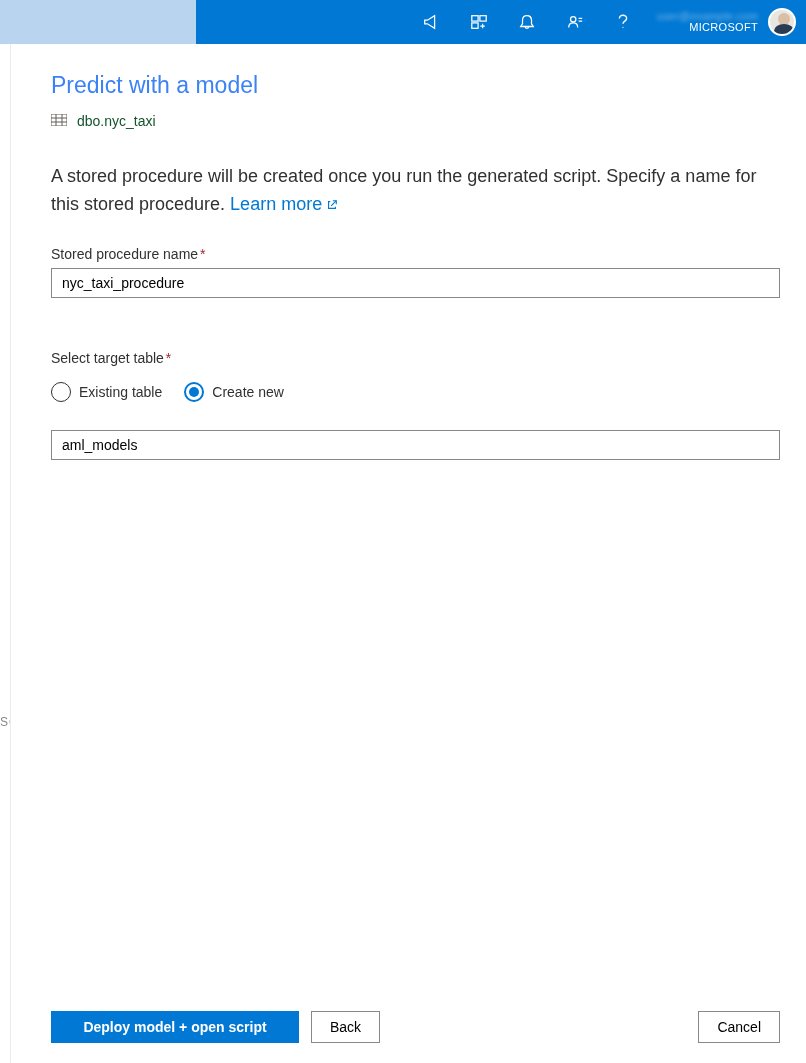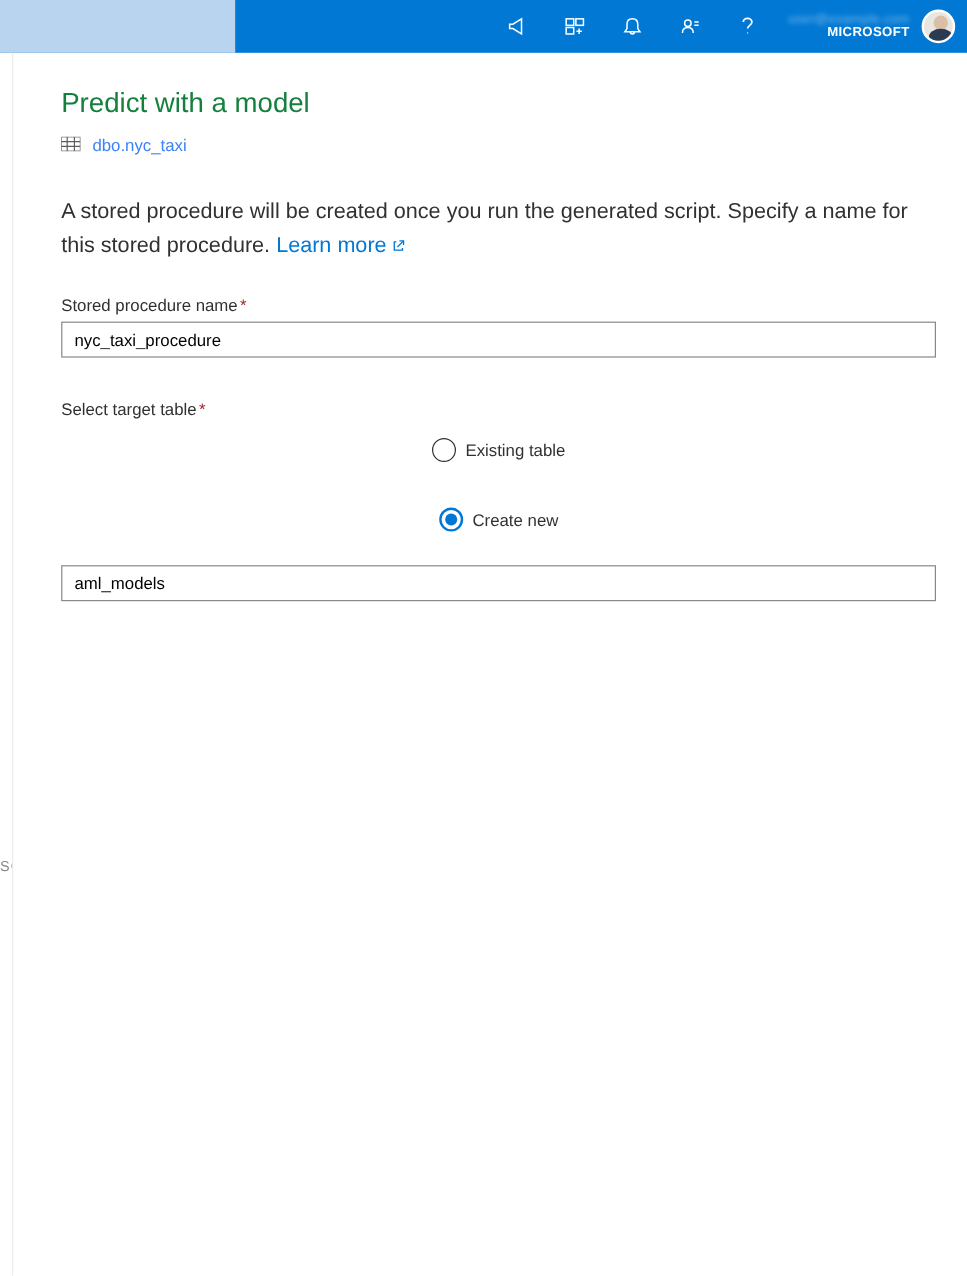--- a/index.html
+++ b/index.html
@@ -42,21 +42,21 @@
       line-height: 1.0;
     }
     .user-email {
       font-size: 11px; color: rgba(255,255,255,0.45);
       letter-spacing: 0.2px;
       filter: blur(2px);
       user-select: none;
     }
     .user-org {
       font-size: 11px; color: #ffffff;
-      font-weight: 700; letter-spacing: 0.3px;
+      font-weight: 400; letter-spacing: 0.3px;
     }
     .avatar {
       width: 28px; height: 28px; border-radius: 50%;
       background: #e8e6e0;
       border: 2px solid #ffffff;
       margin-left: 4px;
       overflow: hidden;
       position: relative;
     }
     .avatar::before{
@@ -74,40 +74,40 @@
 
     
     .page {
       position: absolute;
       top: 44px; left: 10px; right: 0; bottom: 0;
       border-left: 1px solid #edebe9;
       display: flex; flex-direction: column;
       padding: 28px 26px 20px 40px;
     }
     h1.title {
-      font-size: 23px; font-weight: 400; color: #15803d;
+      font-size: 23px; font-weight: 400; color: #3b82f6;
       margin-bottom: 14px;
     }
     .table-ref {
       display: flex; align-items: center; gap: 10px;
-      font-size: 14px; color: #3b82f6;
+      font-size: 14px; color: #14532d;
       margin-bottom: 34px;
     }
     .table-ref svg { fill: #605e5c; }
 
     .section-h {
       font-size: 16px; font-weight: 600;
       margin-bottom: 8px;
     }
     .section-desc {
       font-size: 18px; color: #323130;
       line-height: 1.55;
       margin-bottom: 26px;
     }
-    .section-gap { margin-bottom: 35px; }
+    .section-gap { margin-bottom: 52px; }
 
     a.link {
       color: #0078d4; text-decoration: none;
     }
     .ext-icon {
       display: inline-block; margin-left: 4px;
       vertical-align: -1px;
     }
     .ext-icon svg { stroke: #0078d4; fill: none; }
 
@@ -119,22 +119,22 @@
     .req { color: #a4262c; margin-left: 2px; }
     input.text-input {
       width: 100%; height: 30px;
       border: 1px solid #8a8886;
       font-size: 14px; font-family: inherit;
       padding: 0 10px; outline: none;
       background: #ffffff;
     }
 
     .radio-row {
-      display: flex; align-items: center; gap: 38px;
-      margin-top: 10px; margin-bottom: 28px; flex-direction: column;
+      display: flex; align-items: center; gap: 22px;
+      margin-top: 10px; margin-bottom: 28px;
     }
     .radio-opt {
       display: flex; align-items: center; gap: 8px;
       font-size: 14px; cursor: pointer;
     }
     .radio-outer {
       width: 20px; height: 20px;
       border: 1px solid #323130;
       border-radius: 50%;
       display: flex; align-items: center; justify-content: center;
@@ -279,14 +279,20 @@
           <span class="radio-dot"></span>
         </span>
       <span>Create new</span>
     </div>
   </div>
 
   <input class="text-input" type="text" value="aml_models" style="">
 
   <div class="flex-fill"></div>
 
+  <div class="footer">
+    <button class="btn primary">Deploy model + open script</button>
+    <button class="btn">Back</button>
+    <div class="spacer"></div>
+    <button class="btn">Cancel</button>
+  </div>
 
 </div>
 
 </body></html>

